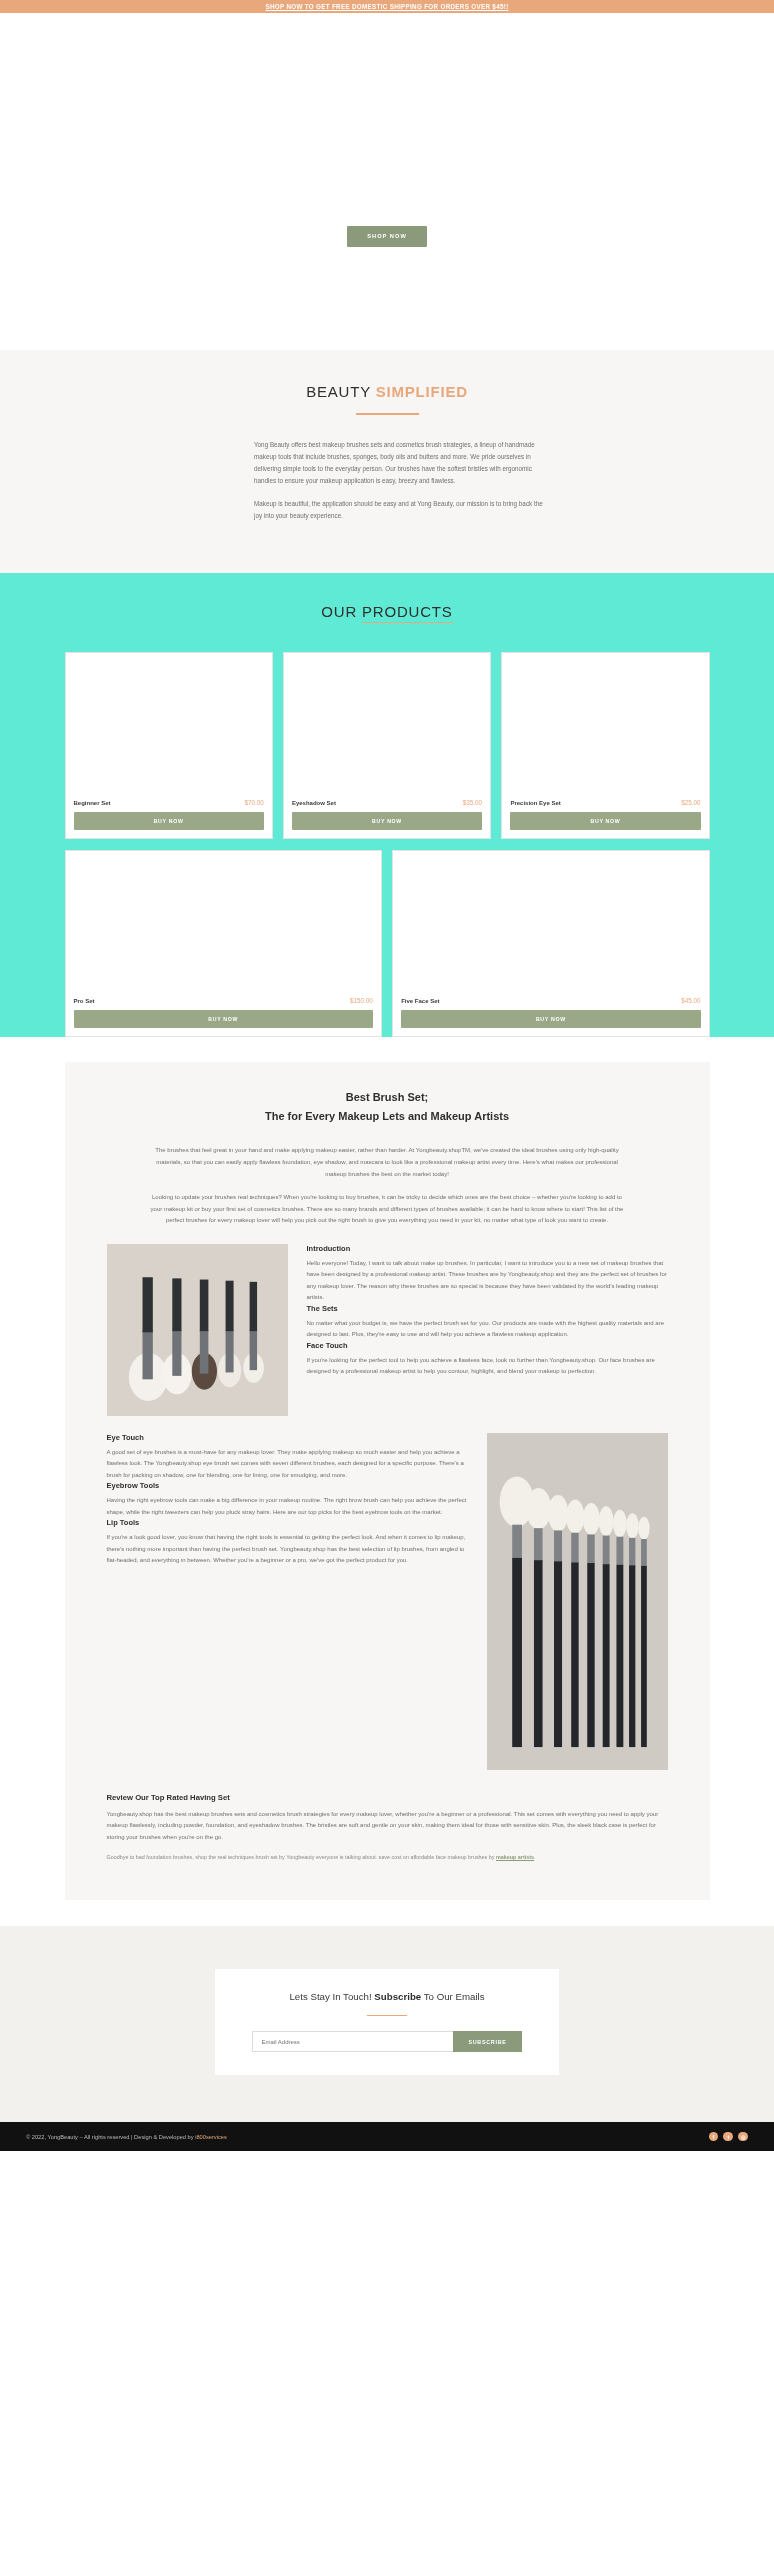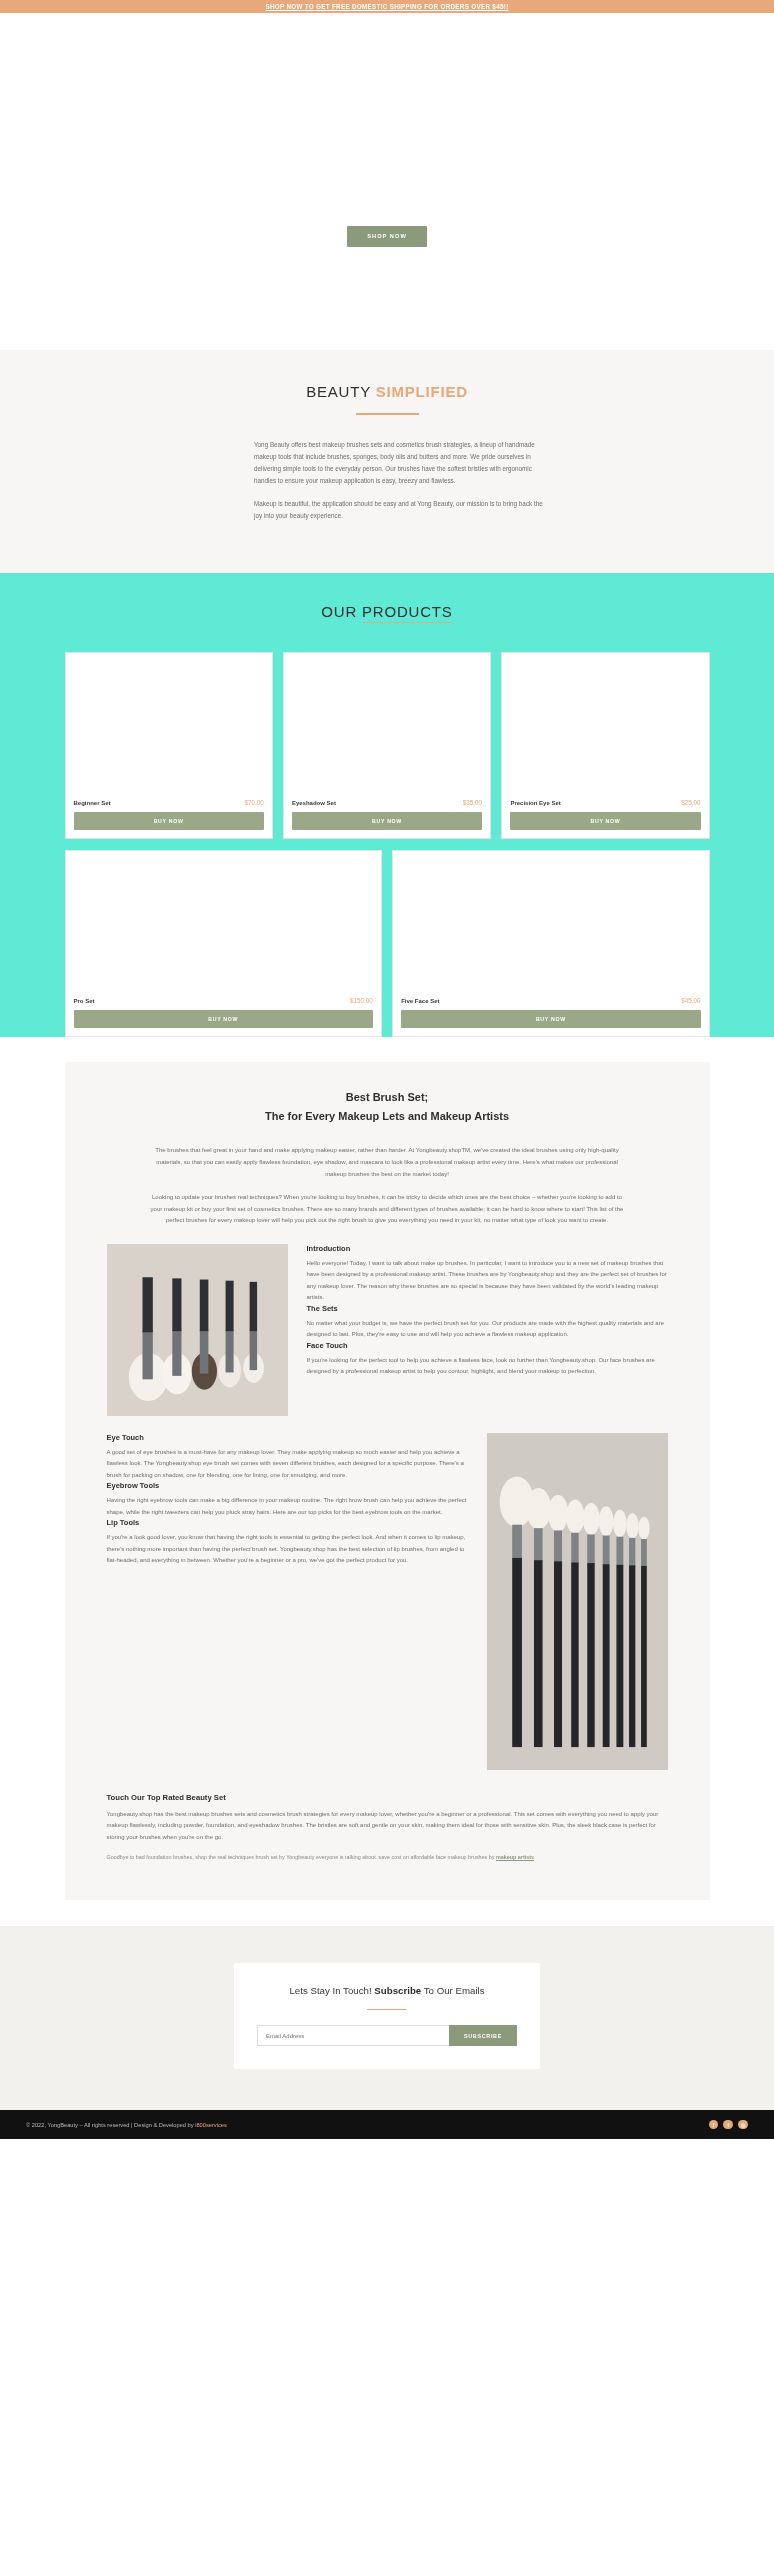--- a/index.html
+++ b/index.html
@@ -253,22 +253,22 @@
   .review-block .small { font-size:5.4px; color:#8a8a8a; }
   .review-block .small a { color:#8a9a7b; text-decoration:underline; font-weight:700; }
 
   
   .section-news {
     background:#f3f1ee;
     padding:33px 0 37px;
     margin-top:26px;
   }
   .news-card {
-    width:306px;
-    margin:4px auto;
+    width:344px;
+    margin:10px auto;
     background:#ffffff;
     padding:19.5px 23px 23px;
     text-align:center;
   }
   .news-title {
     font-size:9.7px;
     color:#3a3a3a;
     font-weight:400;
     line-height:1.6;
     margin:0;
@@ -482,21 +482,21 @@
         <h3>Eye Touch</h3>
         <p>A good set of eye brushes is a must-have for any makeup lover. They make applying makeup so much easier and help you achieve a flawless look. The Yongbeauty.shop eye brush set comes with seven different brushes, each designed for a specific purpose. There's a brush for packing on shadow, one for blending, one for lining, one for smudging, and more.</p>
         <h3 class="spaced">Eyebrow Tools</h3>
         <p>Having the right eyebrow tools can make a big difference in your makeup routine. The right brow brush can help you achieve the perfect shape, while the right tweezers can help you pluck stray hairs. Here are our top picks for the best eyebrow tools on the market.</p>
         <h3 class="spaced">Lip Tools</h3>
         <p>If you're a look good lover, you know that having the right tools is essential to getting the perfect look. And when it comes to lip makeup, there's nothing more important than having the perfect brush set. Yongbeauty.shop has the best selection of lip brushes, from angled to flat-headed, and everything in between. Whether you're a beginner or a pro, we've got the perfect product for you.</p>
       </div>
     </div>
 
     <div class="review-block">
-      <h3>Touch Our Top Rated Beauty Set</h3>
+      <h3>Review Our Top Rated Having Set</h3>
       <p>Yongbeauty.shop has the best makeup brushes sets and cosmetics brush strategies for every makeup lover, whether you're a beginner or a professional. This set comes with everything you need to apply your makeup flawlessly, including powder, foundation, and eyeshadow brushes. The bristles are soft and gentle on your skin, making them ideal for those with sensitive skin. Plus, the sleek black case is perfect for storing your brushes when you're on the go.</p>
       <p class="small">
         <span>Goodbye to bad foundation brushes, shop the real techniques brush set by Yongbeauty everyone is talking about. save cost on affordable face makeup brushes by </span><a href="#">makeup artists</a><span>.</span>
       </p>
     </div>
   </div>
 
   <div class="section-news">
     <div class="news-card">
       <h3 class="news-title">

